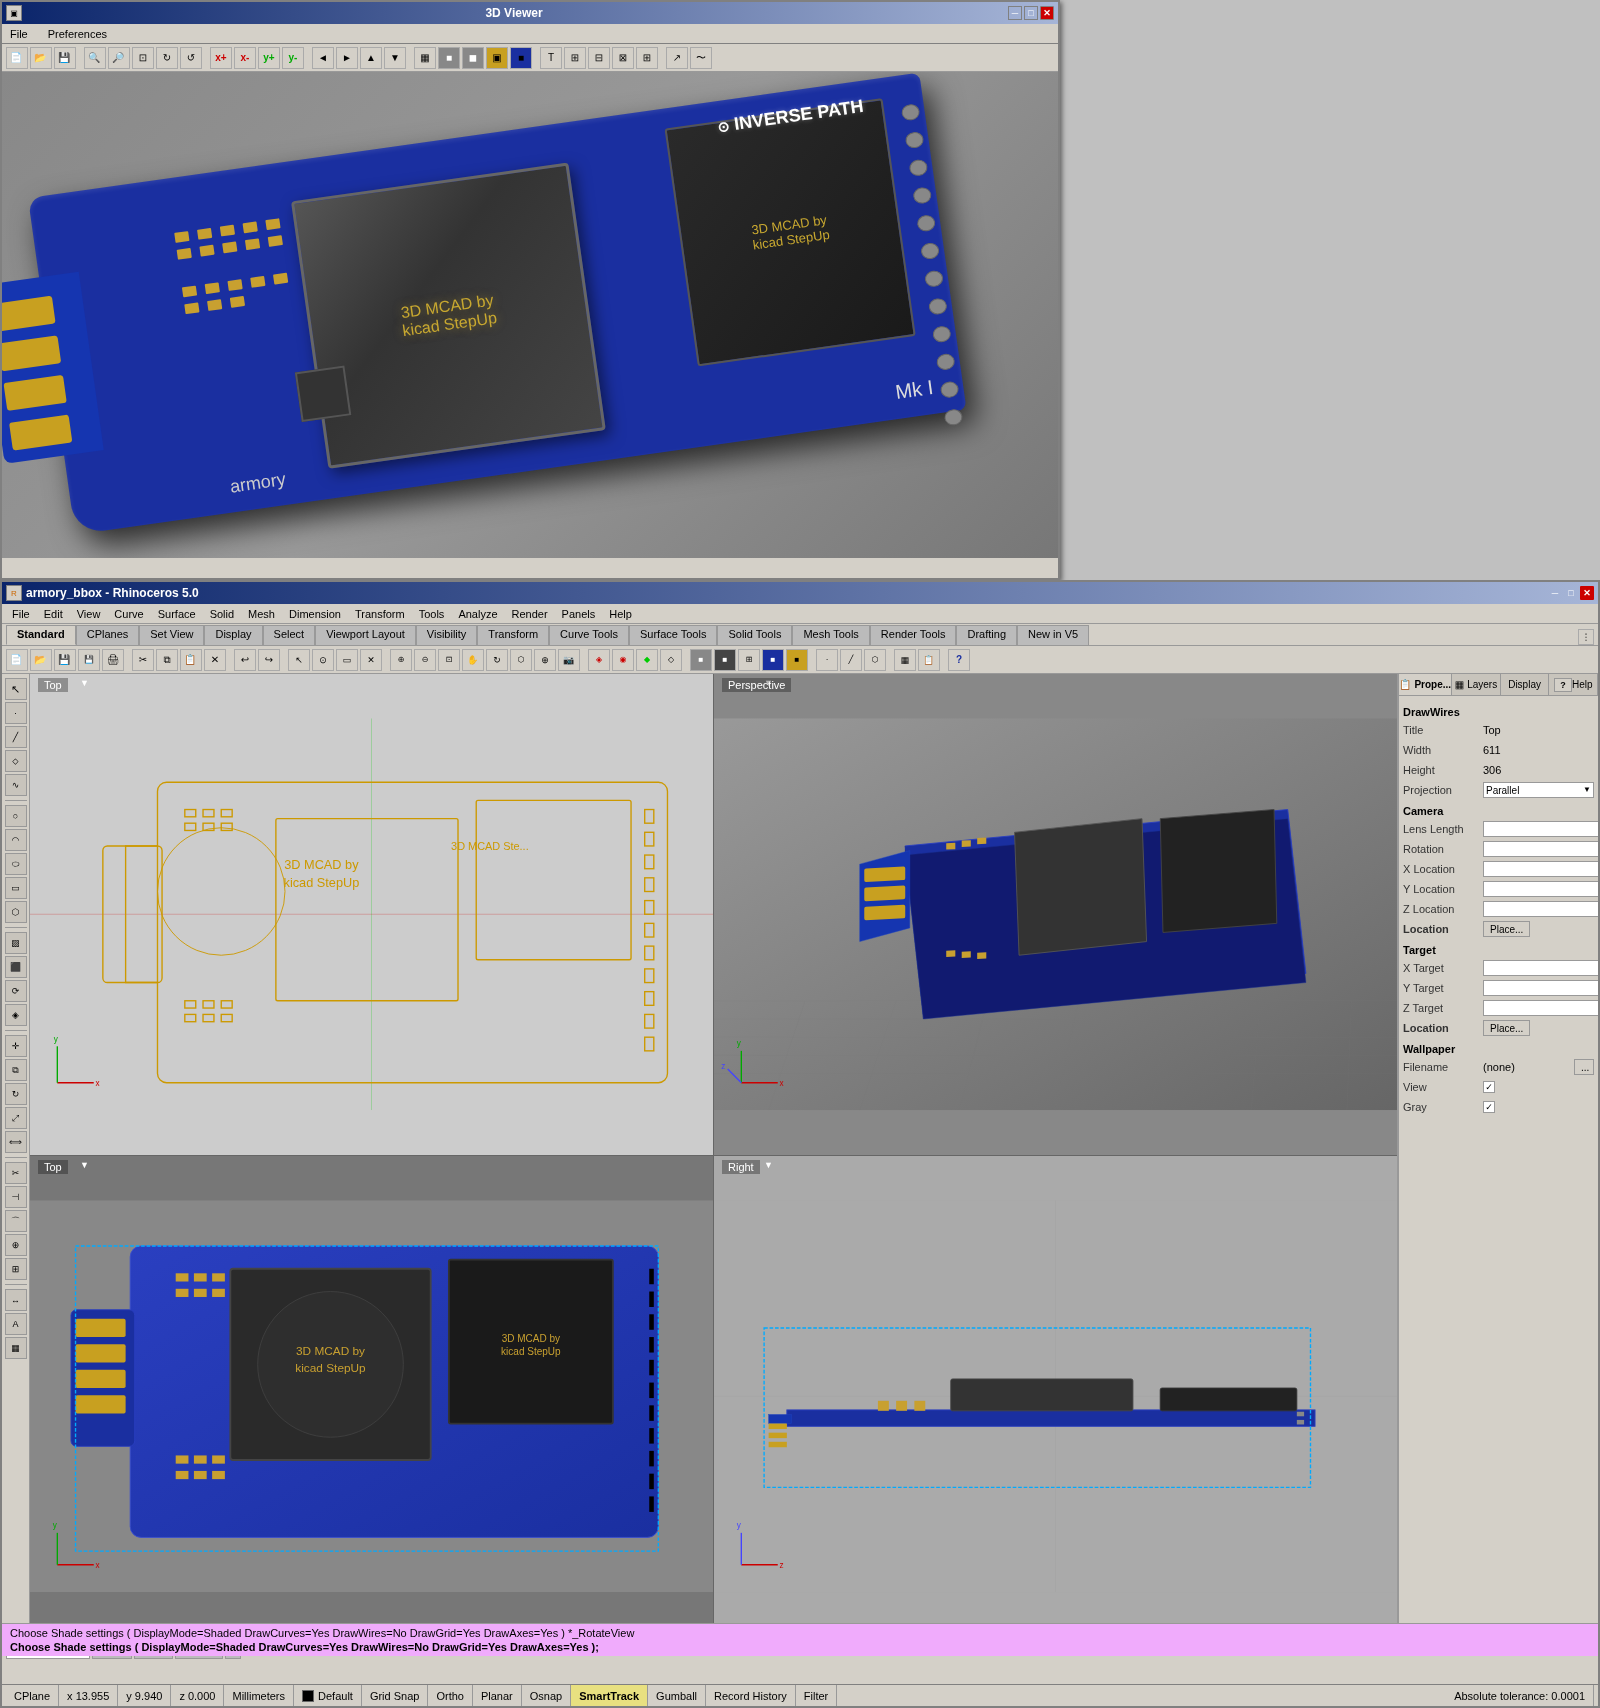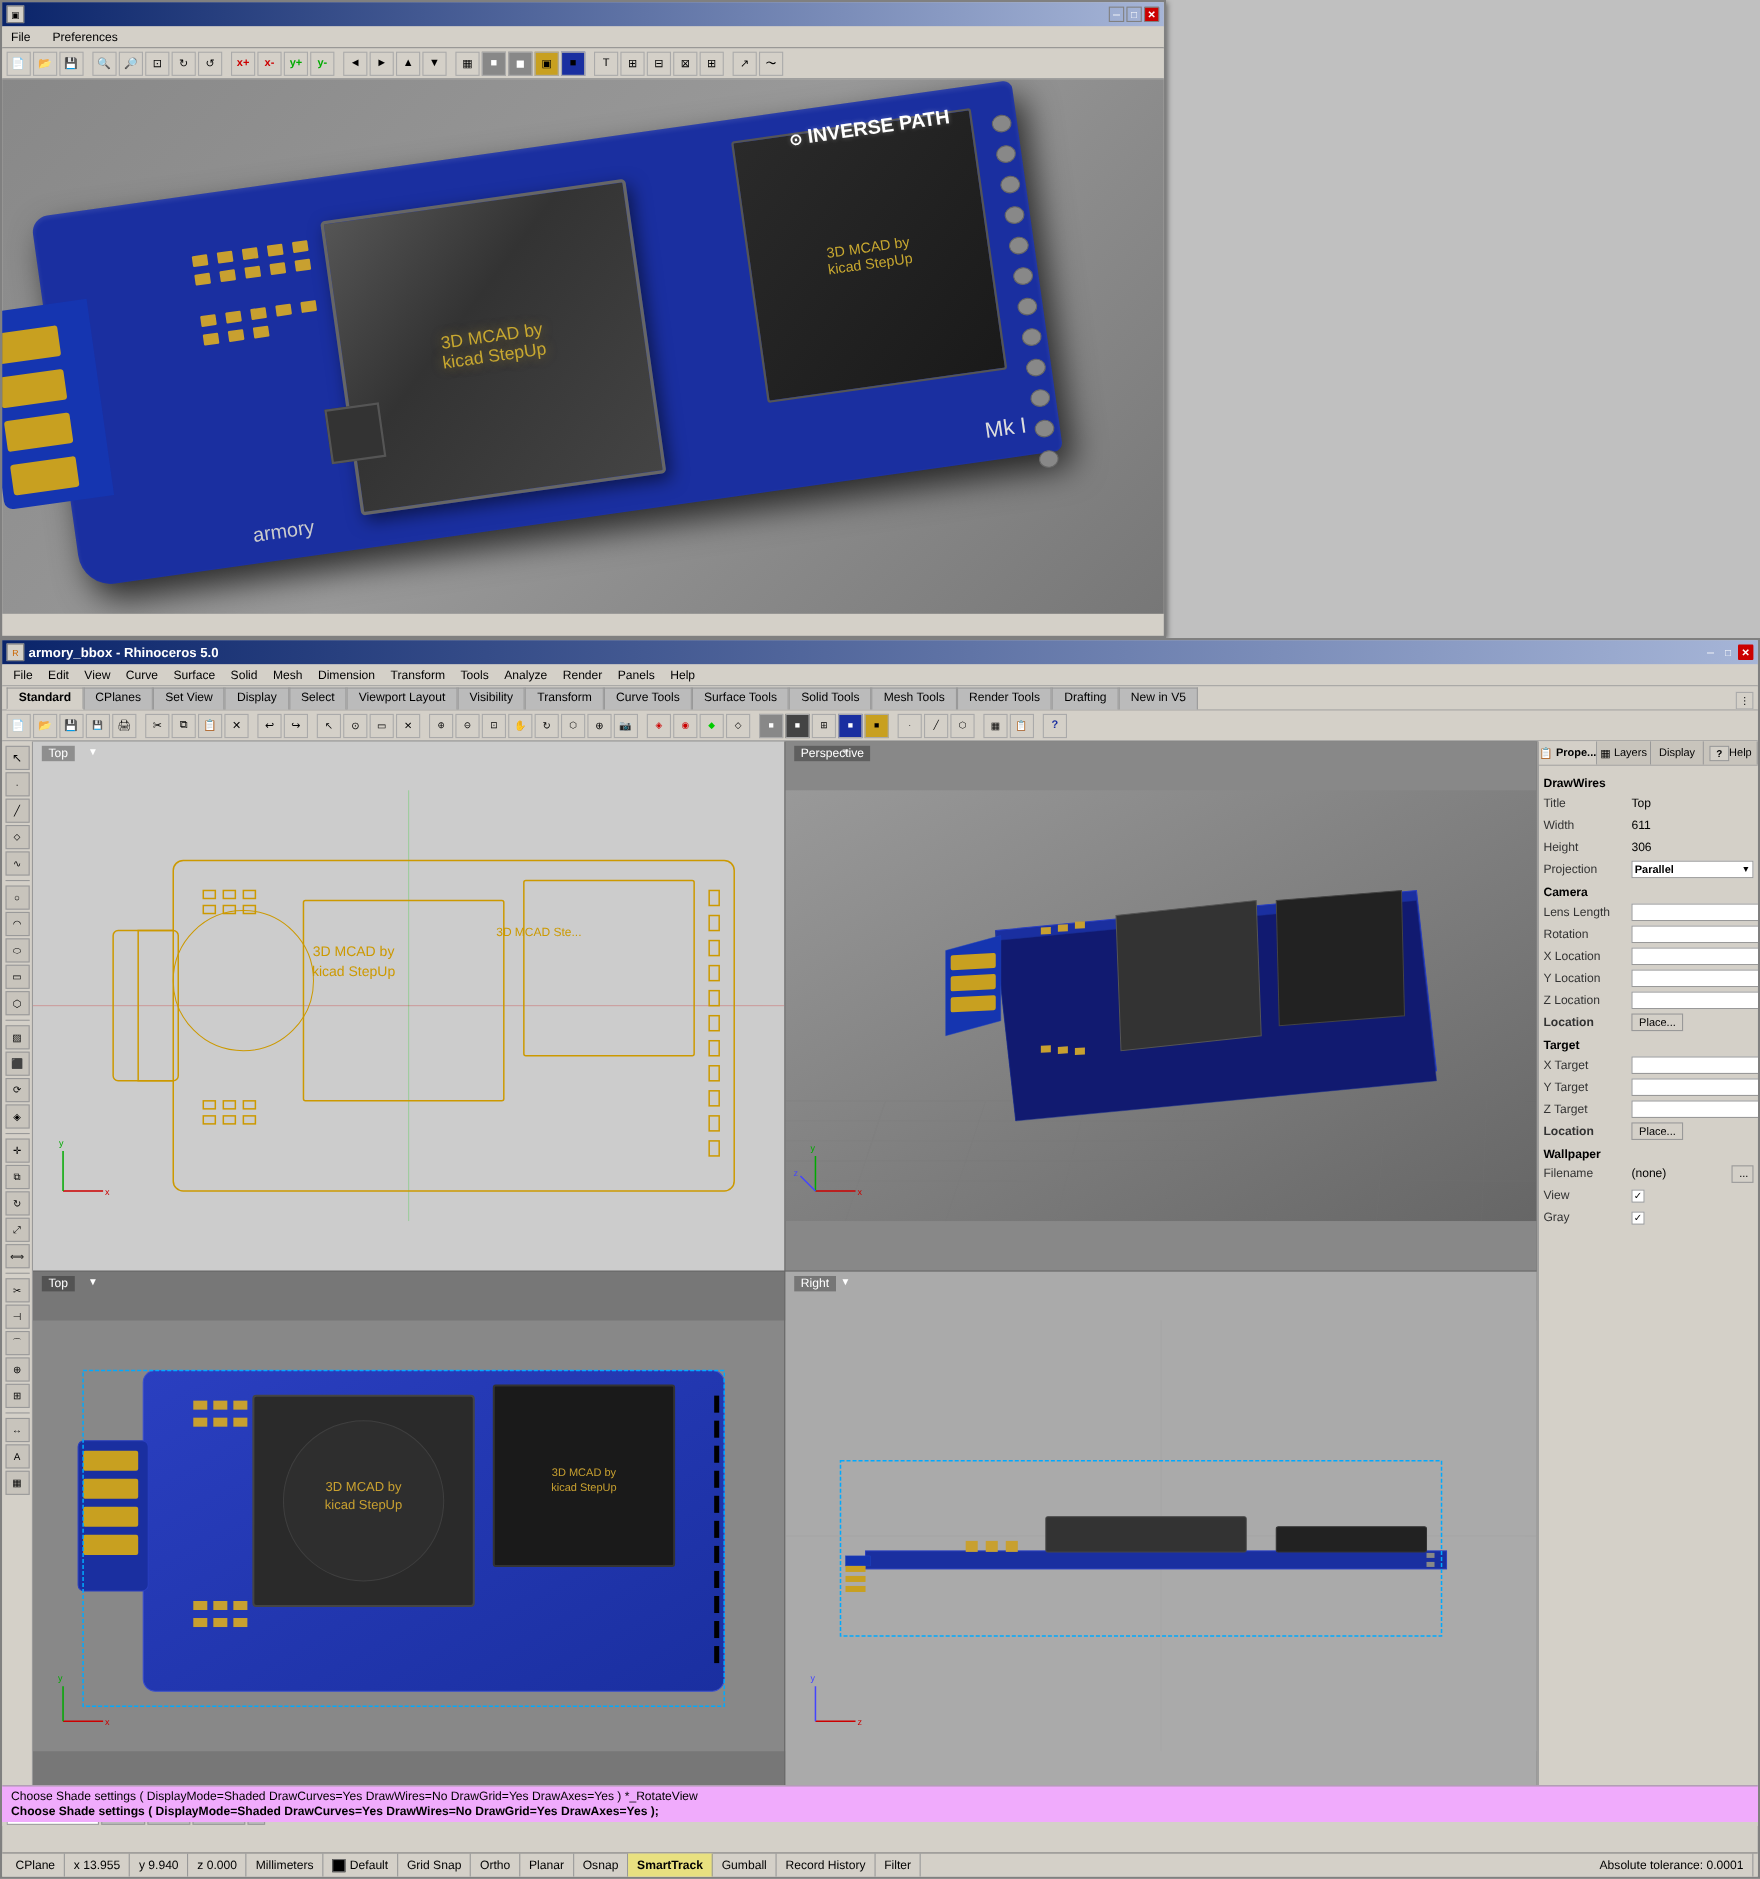--- a/index.html
+++ b/index.html
@@ -343,21 +343,20 @@
     }
     .rp-dropdown {
       display: flex; align-items: center;
       flex: 1;
       height: 16px;
       background: white;
       border: 1px solid #999;
       padding: 0 2px;
       font-size: 10px;
       position: relative;
-      font-weight: bold;
     }
     .rp-dropdown-arrow {
       position: absolute; right: 2px; top: 2px;
       font-size: 8px;
     }
     .rp-btn {
       height: 16px;
       padding: 0 6px;
       background: #d4d0c8;
       border: 1px solid #999;
@@ -467,20 +466,21 @@
     }
   </style>
 </head>
 <body>
 
 <div class="viewer-window">
   <div class="viewer-titlebar">
     <div style="width:16px;height:16px;background:#d4d0c8;border:1px solid #808080;display:flex;align-items:center;justify-content:center;">
       <span style="font-size:8px;">▣</span>
     </div>
+    <div class="viewer-titlebar-title">3D Viewer</div>
     <div style="display:flex;">
       <div class="viewer-titlebar-icon win-btn min">─</div>
       <div class="viewer-titlebar-icon win-btn max">□</div>
       <div class="viewer-titlebar-icon win-btn close" style="background:#cc0000;color:white;font-weight:bold;">✕</div>
     </div>
   </div>
   <div class="viewer-menu">
     <span class="viewer-menu-item">File</span>
     <span class="viewer-menu-item">Preferences</span>
   </div>

